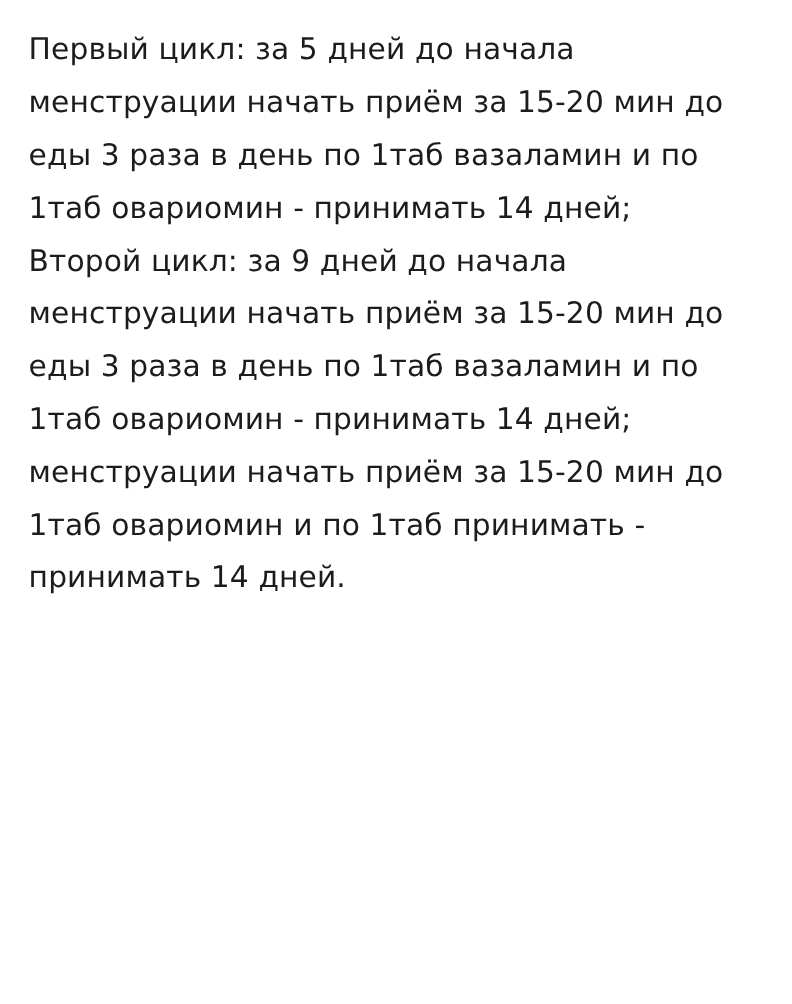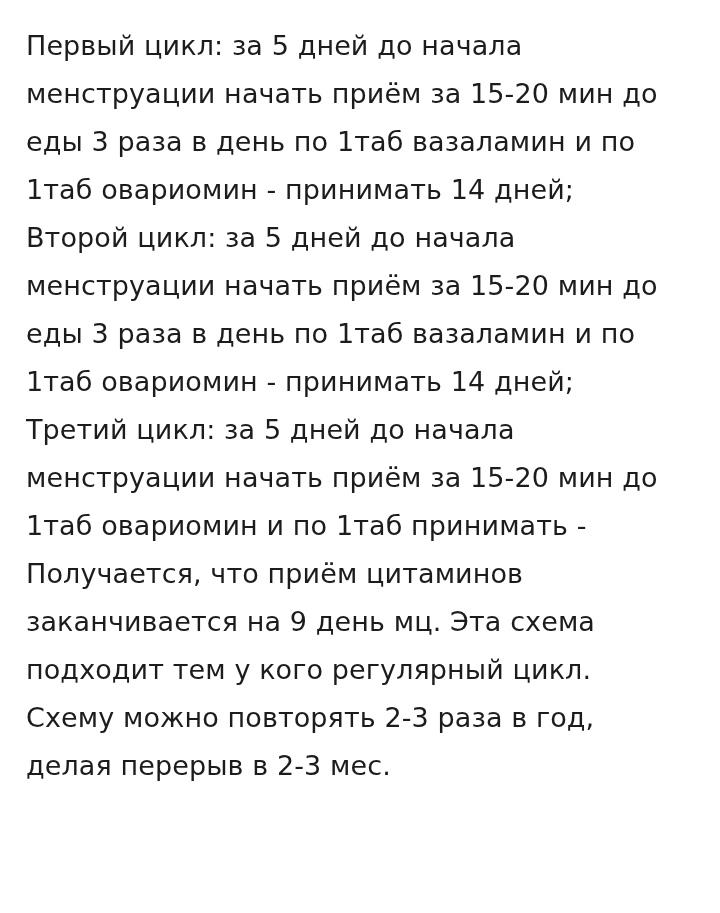--- a/index.html
+++ b/index.html
@@ -36,30 +36,23 @@
 <body>
 
 <div class="page">
   <div class="text-block">
     <div class="line">Первый цикл: за 5 дней до начала</div>
     <div class="line">менструации начать приём за 15-20 мин до</div>
     <div class="line">еды 3 раза в день по 1таб вазаламин и по</div>
     <div class="line">1таб овариомин - принимать 14 дней;</div>
   </div>
   <div class="text-block">
-    <div class="line">Второй цикл: за 5 дней до начала</div>
+    <div class="line">Второй цикл: за 9 дней до начала</div>
     <div class="line">менструации начать приём за 15-20 мин до</div>
     <div class="line">еды 3 раза в день по 1таб вазаламин и по</div>
     <div class="line">1таб овариомин - принимать 14 дней;</div>
   </div>
   <div class="text-block">
-    <div class="line">Третий цикл: за 5 дней до начала</div>
     <div class="line">менструации начать приём за 15-20 мин до</div>
     <div class="line">1таб овариомин и по 1таб принимать -</div>
-  </div>
-  <div class="text-block">
-    <div class="line">Получается, что приём цитаминов</div>
-    <div class="line">заканчивается на 9 день мц. Эта схема</div>
-    <div class="line">подходит тем у кого регулярный цикл.</div>
-    <div class="line">Схему можно повторять 2-3 раза в год,</div>
-    <div class="line">делая перерыв в 2-3 мес.</div>
+    <div class="line">принимать 14 дней.</div>
   </div>
 </div>
 
 </body></html>

